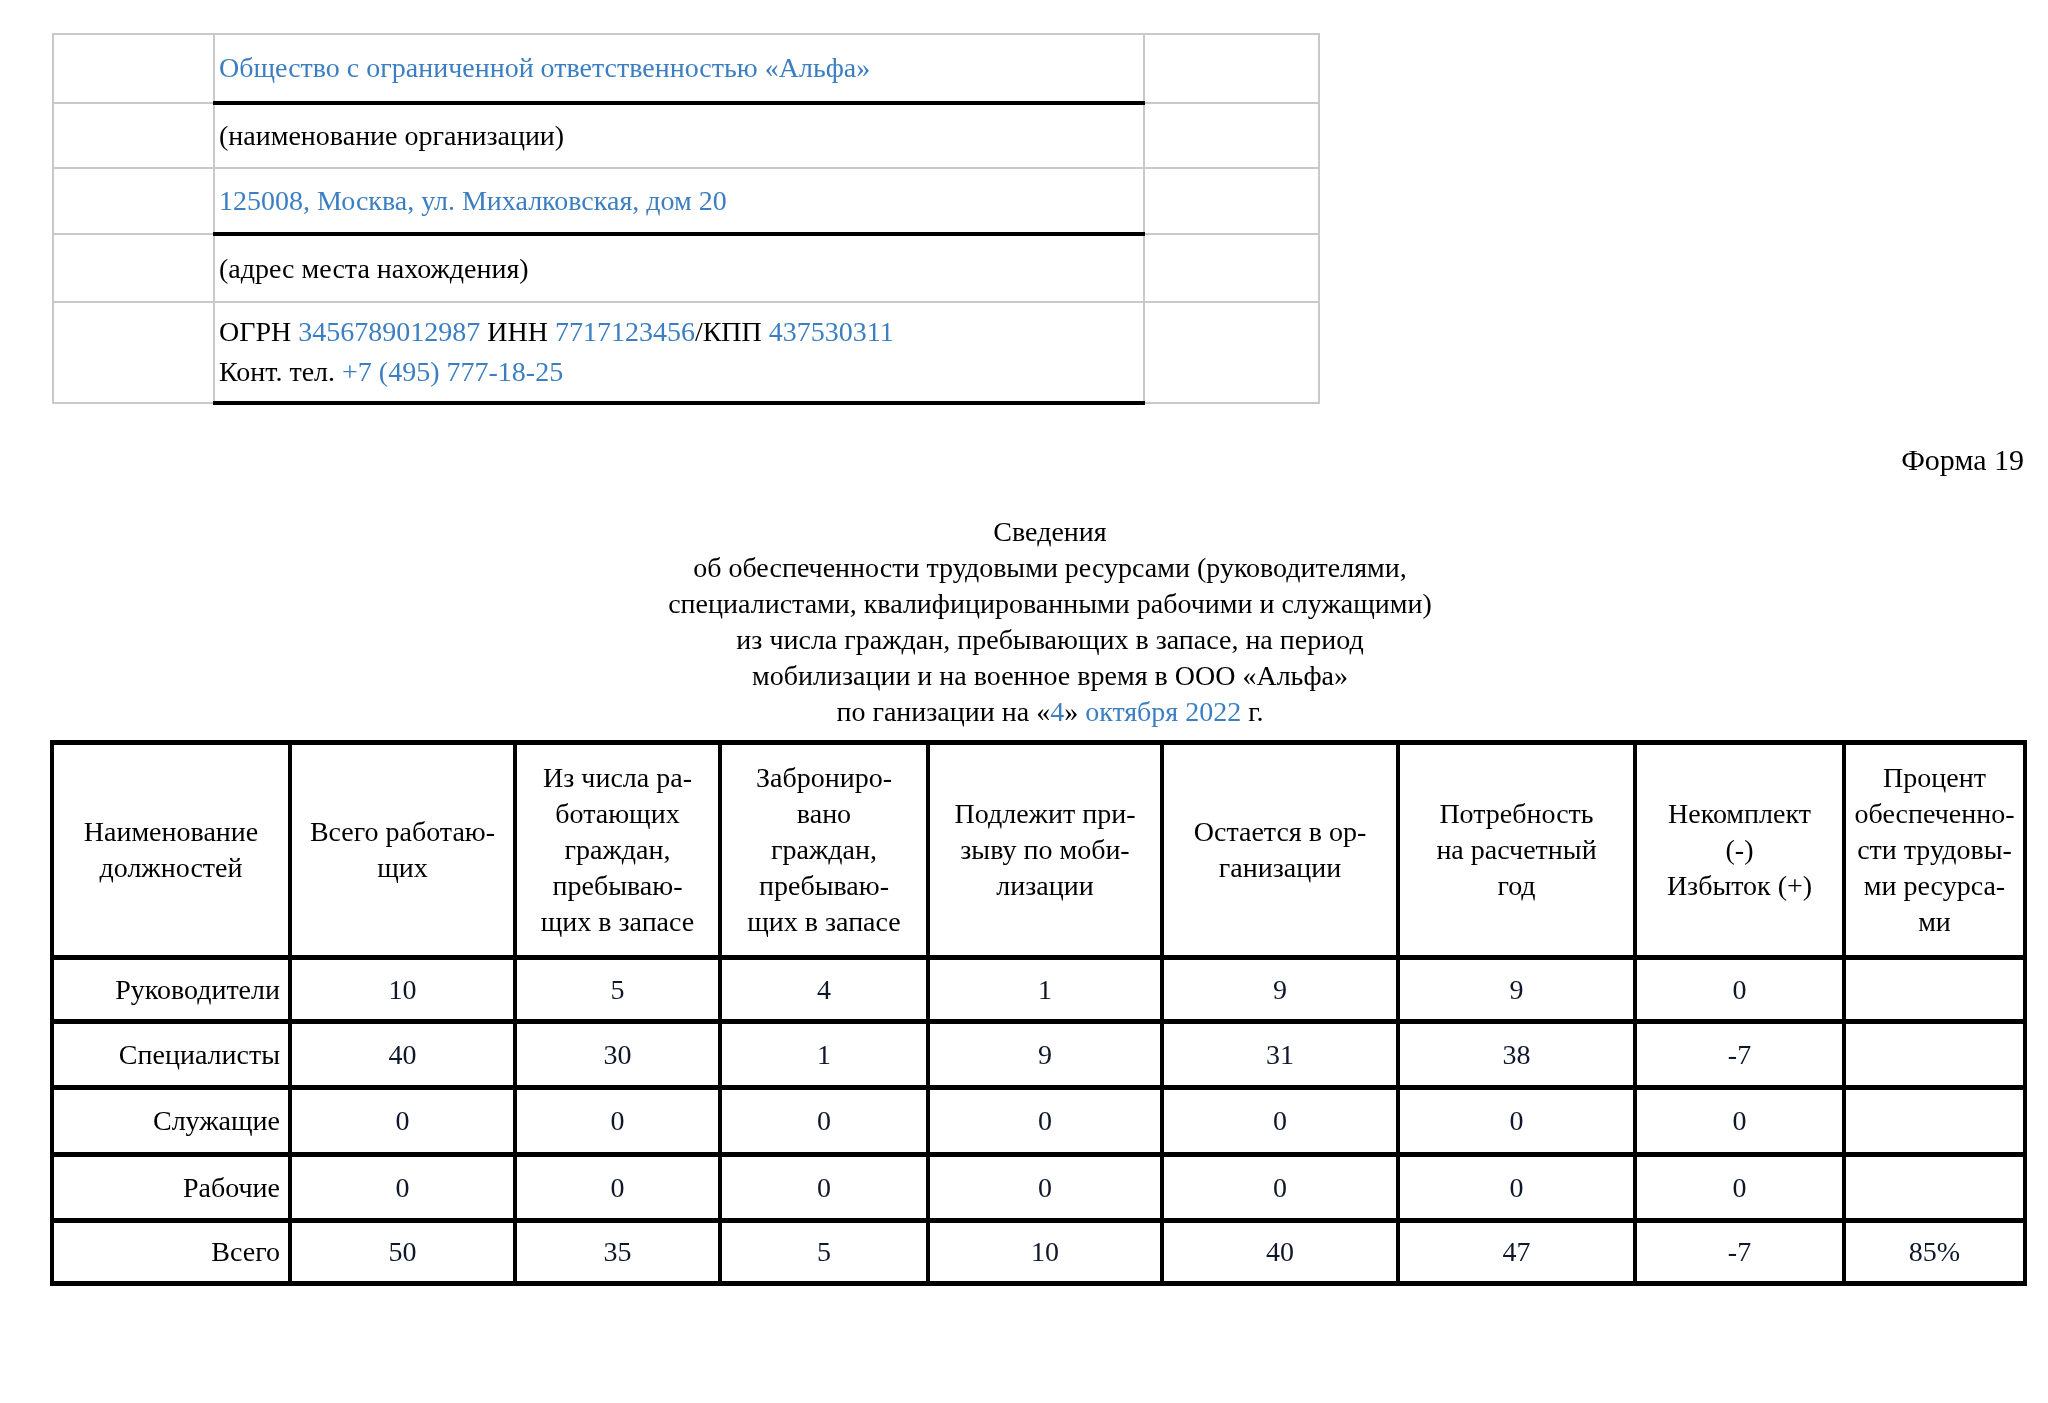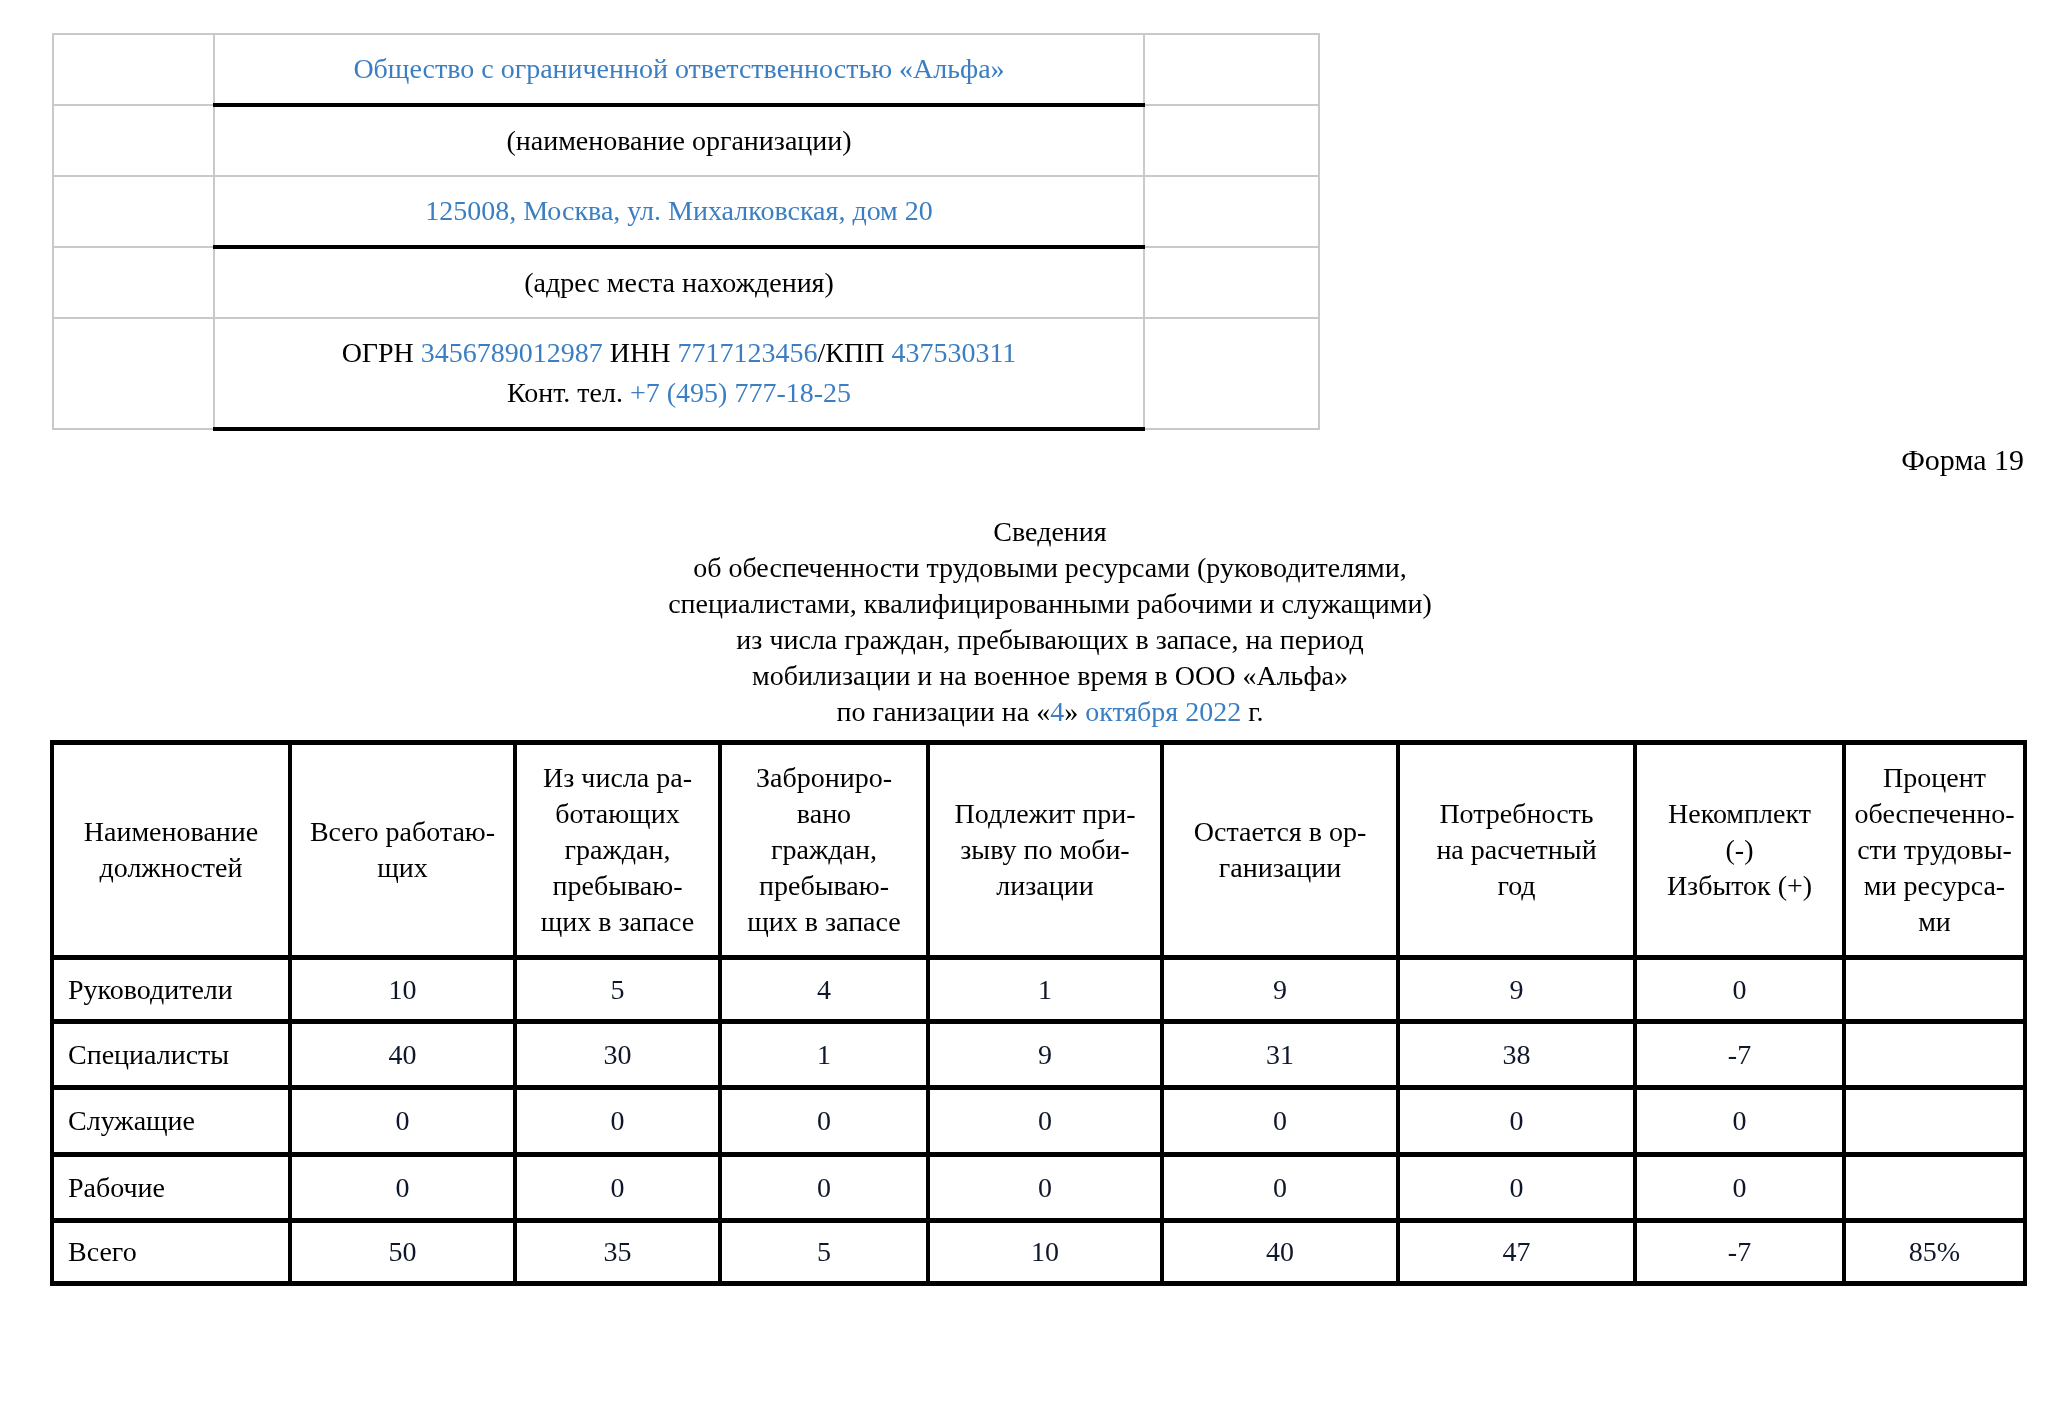--- a/index.html
+++ b/index.html
@@ -13,23 +13,23 @@
   }
   .blue{color:#3b7ec2;}
 
   
   .org-table{
     position:absolute;left:52px;top:33px;
     border-collapse:collapse;table-layout:fixed;
   }
   .org-table td{
     border:2px solid #c9c9c9;
-    text-align:center;vertical-align:middle;
+    vertical-align:middle;
     font-size:28px;line-height:40px;
-    padding:14px;overflow:hidden;
+    padding:4px;overflow:hidden;
   }
   .org-table td.black-underline{border-bottom:4px solid #000000;}
 
   
   .form-label{
     position:absolute;top:443px;right:24px;
     font-size:30px;
   }
 
   
@@ -47,21 +47,21 @@
   .main-table td{
     border-style:solid;border-color:#000000;
     border-width:5px 4px;
     padding:0;
     font-size:28px;line-height:36px;
     text-align:center;vertical-align:middle;
     white-space:pre-line;
     overflow:hidden;
   }
   .main-table td.lbl{
-    text-align:left;
+    text-align:right;
     padding-left:14px;padding-right:8px;
   }
   .main-table td.val{color:#0f172a;}
 </style>
 </head>
 <body>
 
 <div class="page">
 
   <table class="org-table">

